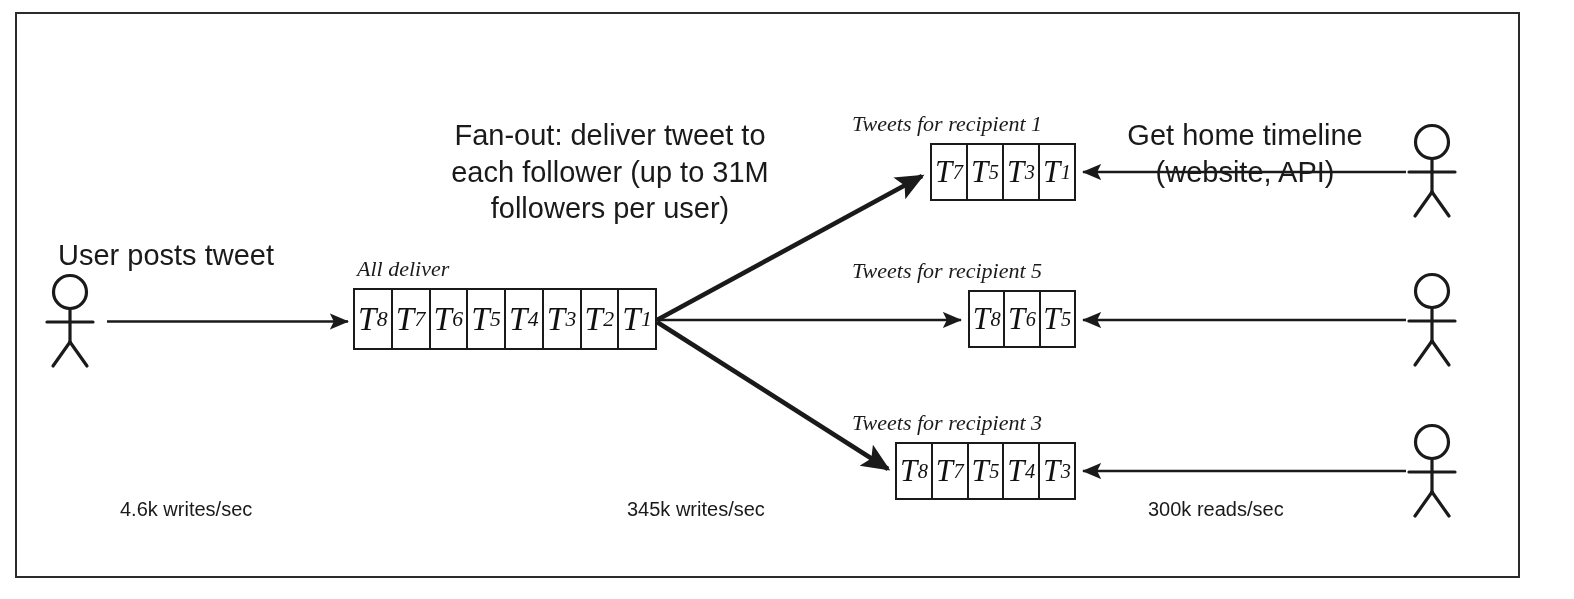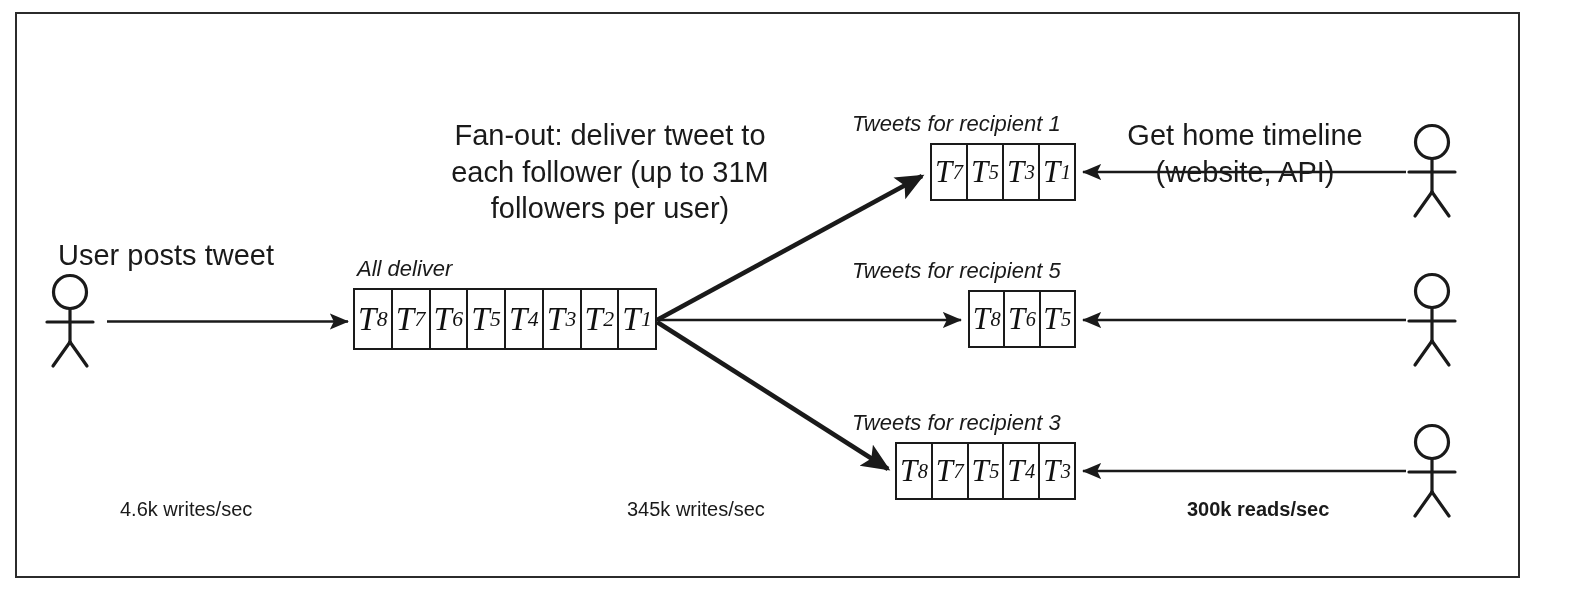--- a/index.html
+++ b/index.html
@@ -49,21 +49,21 @@
     text-align: center;
     white-space: pre-line;
     margin-top: 37px;
   }
   .caption-big {
     font-size: 29px;
   }
   .caption-italic {
     font-size: 22px;
     font-style: italic;
-    font-family: Liberation Sans, sans-serif;
+    font-family: Liberation Serif, serif;
   }
   .metric {
     font-size: 20px;
   }
   
   .tweetbox {
     position: absolute;
     display: flex;
     border: 2.5px solid #1a1a1a;
     box-sizing: border-box;
@@ -170,21 +170,21 @@
   <div class="label caption-italic" style="left:852px; top:110px;">Tweets for recipient 1</div>
 
   <div class="label caption-italic" style="left:852px; top:257px;">Tweets for recipient 5</div>
 
   <div class="label caption-italic" style="left:852px; top:409px;">Tweets for recipient 3</div>
 
   <div class="label metric" style="left:120px; top:497px;">4.6k writes/sec</div>
 
   <div class="label metric" style="left:627px; top:497px;text-align:right;">345k writes/sec</div>
 
-  <div class="label metric" style="left:1187px; top:497px;font-weight:bold;">300k reads/sec</div>
+  <div class="label metric" style="left:1148px; top:497px;">300k reads/sec</div>
 
   <div class="tweetbox" id="box-all" style="left:353px; top:288px; width:304px; height:62px;">
       <div class="tweetcell">
         <span>T</span>
         <span class="tnum">8</span>
       </div>
       <div class="tweetcell">
         <span>T</span>
         <span class="tnum">7</span>
       </div>

